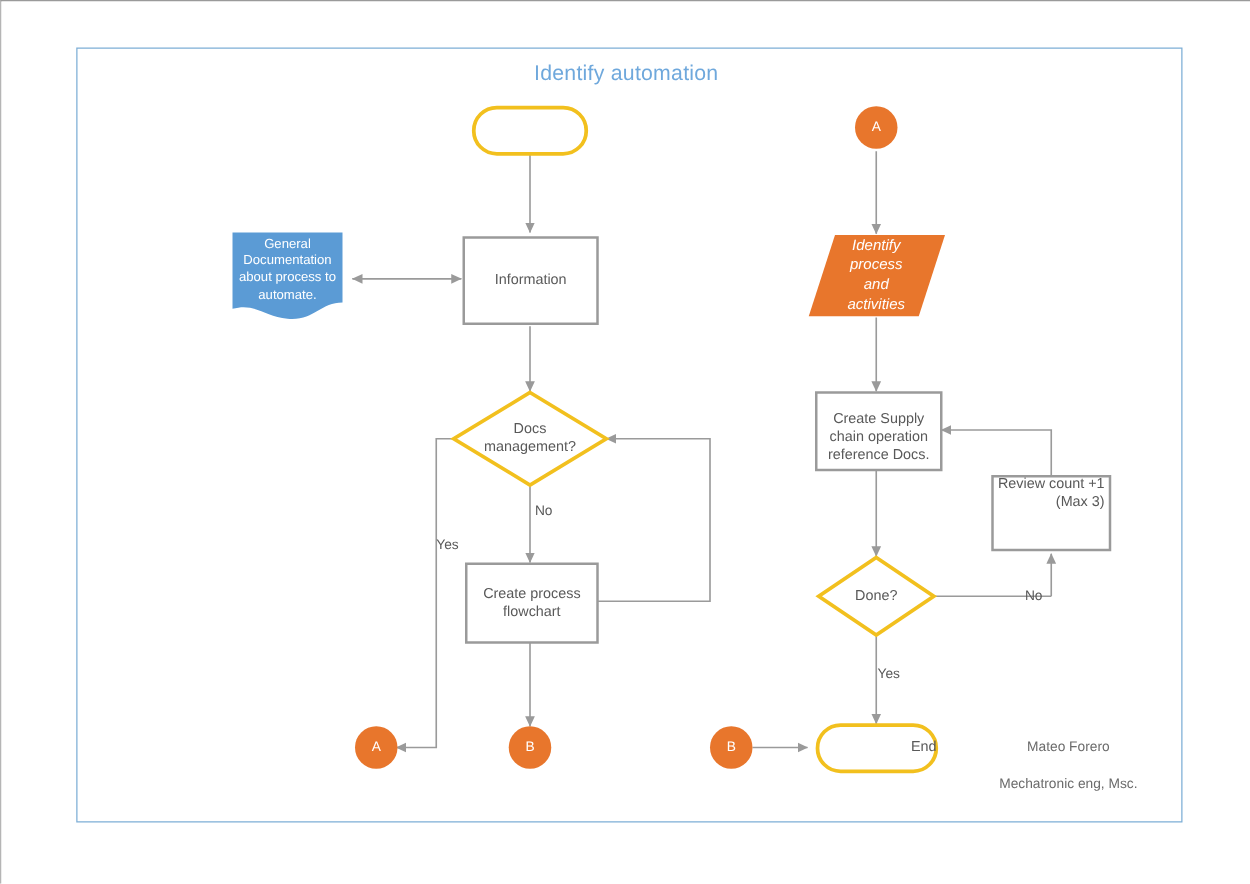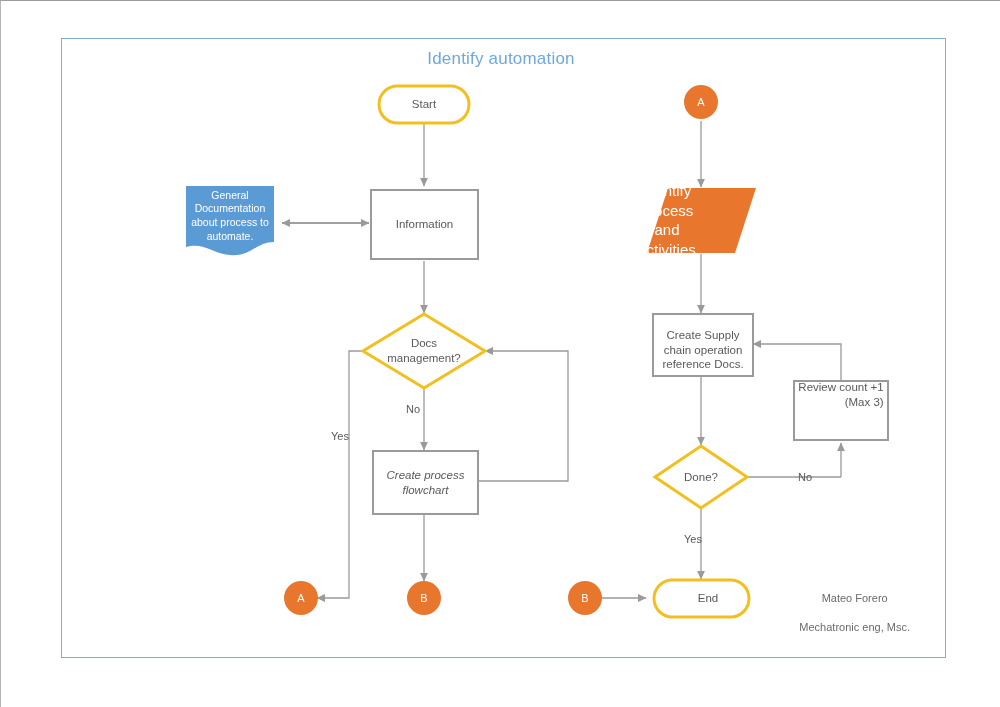--- a/index.html
+++ b/index.html
@@ -24,21 +24,21 @@
     border:1.5px solid #7daed6;
     box-sizing:border-box;
     background:#fff;
   }
   #canvas{position:absolute;left:0;top:0;width:1000px;height:707px;}
   .lbl{
     position:absolute;
     color:#595959;
     font-size:11px;
     line-height:1.28;
-    text-align:left;
+    text-align:right;
     pointer-events:none;
     white-space:pre-line;
   }
   #title{
     position:absolute;
     left:0;top:48px;width:1000px;
     text-align:center;
     font-size:17px;
     color:#6fa8dc;
     letter-spacing:.2px;
@@ -142,58 +142,57 @@
 
     <rect x="793" y="380" width="94" height="59" fill="#ffffff" stroke="#9a9a9a" stroke-width="2"></rect>
 
     <path d="M700,445 L746,476 L700,507 L654,476 Z" fill="#ffffff" stroke="#f2c01e" stroke-width="3"></path>
 
     <circle cx="584" cy="597" r="17" fill="#e8762c"></circle>
 
     <rect x="653" y="579" width="95" height="37" rx="18.5" ry="18.5" fill="#ffffff" stroke="#f2c01e" stroke-width="3"></rect>
   </svg>
 
-  <div class="node-text" style="left:378px;top:85px;width:90px;height:37px;">Start</div>
 
   <div class="node-text white" style="left:185px;top:186px;width:88px;height:58px;font-size:10.5px;">General
 Documentation
 about process to
 automate.</div>
 
   <div class="node-text" style="left:370px;top:189px;width:107px;height:69px;">Information</div>
 
   <div class="node-text" style="left:363px;top:325px;width:120px;height:50px;">Docs
 management?</div>
 
-  <div class="node-text" style="left:372px;top:450px;width:105px;height:63px;font-style:italic;">Create process
+  <div class="node-text" style="left:372px;top:450px;width:105px;height:63px;">Create process
 flowchart</div>
 
   <div class="node-text conn" style="left:283px;top:580px;width:34px;height:34px;">A</div>
 
   <div class="node-text conn" style="left:406px;top:580px;width:34px;height:34px;">B</div>
 
   <div class="node-text conn" style="left:683px;top:84px;width:34px;height:34px;">A</div>
 
-  <div class="node-text white" style="left:621px;top:188px;width:90px;height:62px;font-size:15px;">Identify
+  <div class="node-text white" style="left:655px;top:188px;width:90px;height:62px;font-size:12px;font-style:italic;">Identify
 process
 and
 activities</div>
 
   <div class="node-text" style="left:650px;top:313px;width:104px;height:72px;">Create Supply
 chain operation
 reference Docs.</div>
 
   <div class="node-text" style="left:793px;top:371px;width:94px;height:46px;text-align:right;">Review count +1
 (Max 3)</div>
 
   <div class="node-text" style="left:660px;top:461px;width:80px;height:30px;text-align:center;">Done?</div>
 
   <div class="node-text conn" style="left:567px;top:580px;width:34px;height:34px;">B</div>
 
-  <div class="node-text" style="left:653px;top:579px;width:108px;height:37px;text-align:right;">End</div>
+  <div class="node-text" style="left:684px;top:579px;width:108px;height:37px;text-align:right;">End</div>
 
   <div class="lbl" style="left:330px;top:428px;width:36px;">Yes</div>
 
   <div class="lbl" style="left:405px;top:401px;width:36px;">No</div>
 
   <div class="lbl" style="left:683px;top:531px;width:36px;">Yes</div>
 
   <div class="lbl" style="left:797px;top:469px;width:36px;">No</div>
 
   <div class="sig">

